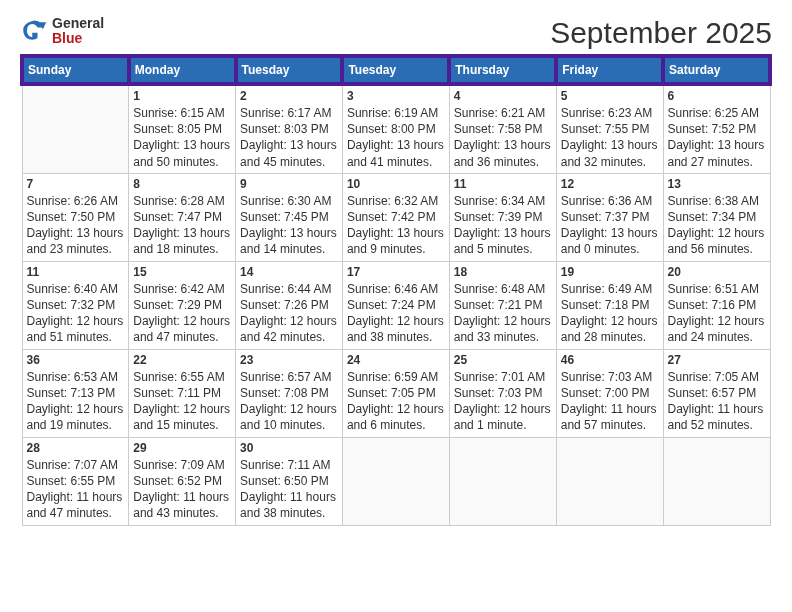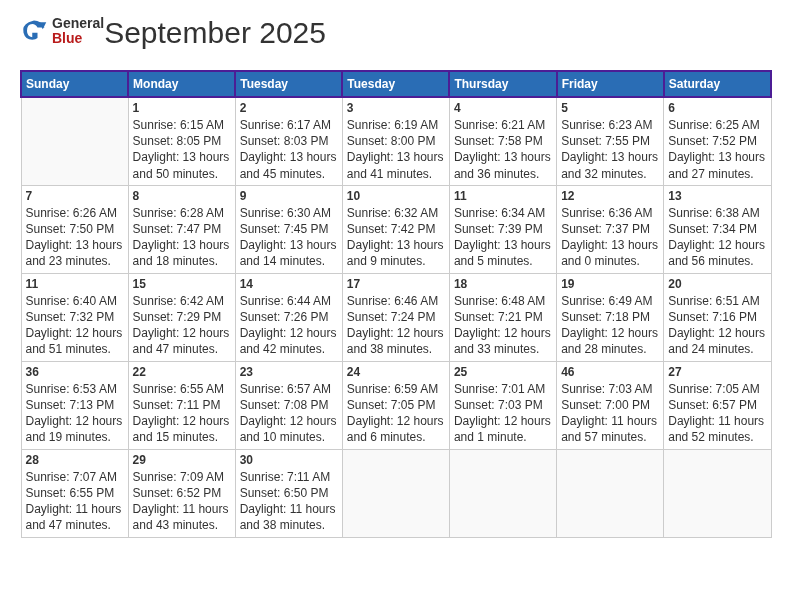--- a/index.html
+++ b/index.html
@@ -9,22 +9,23 @@
       width: 792px;
       height: 612px;
       overflow: hidden;
     }
     .container {
       width: 792px;
       padding: 16px 20px 10px 20px;
     }
     .header-row {
       display: flex;
+      justify-content: space-between;
       align-items: flex-start;
-      margin-bottom: 20px;
+      margin-bottom: 4px;
     }
     .logo {
       display: flex;
       align-items: center;
       gap: 4px;
     }
     .logo-text {
       display: flex;
       flex-direction: column;
       font-size: 14px;
@@ -54,21 +55,21 @@
       border-collapse: collapse;
       font-size: 10px;
     }
     .calendar thead th {
       background: #2a6db5;
       color: #fff;
       padding: 5px 4px;
       text-align: left;
       font-size: 12px;
       font-weight: bold;
-      border: 2px solid #4c1d95;
+      border: 4px solid #4c1d95;
     }
     .calendar tbody td {
       border: 1px solid #ccc;
       vertical-align: top;
       padding: 3px 4px;
       width: 108px;
       min-height: 80px;
       height: 88px;
     }
     .day-num {

